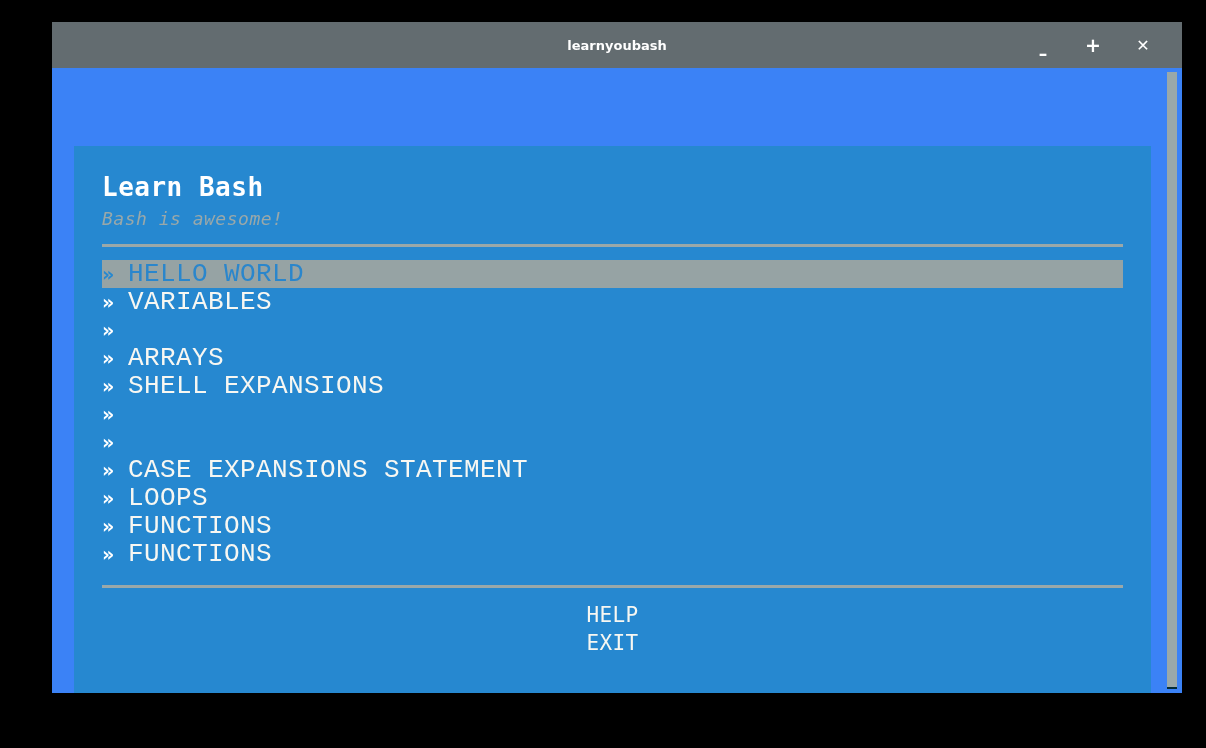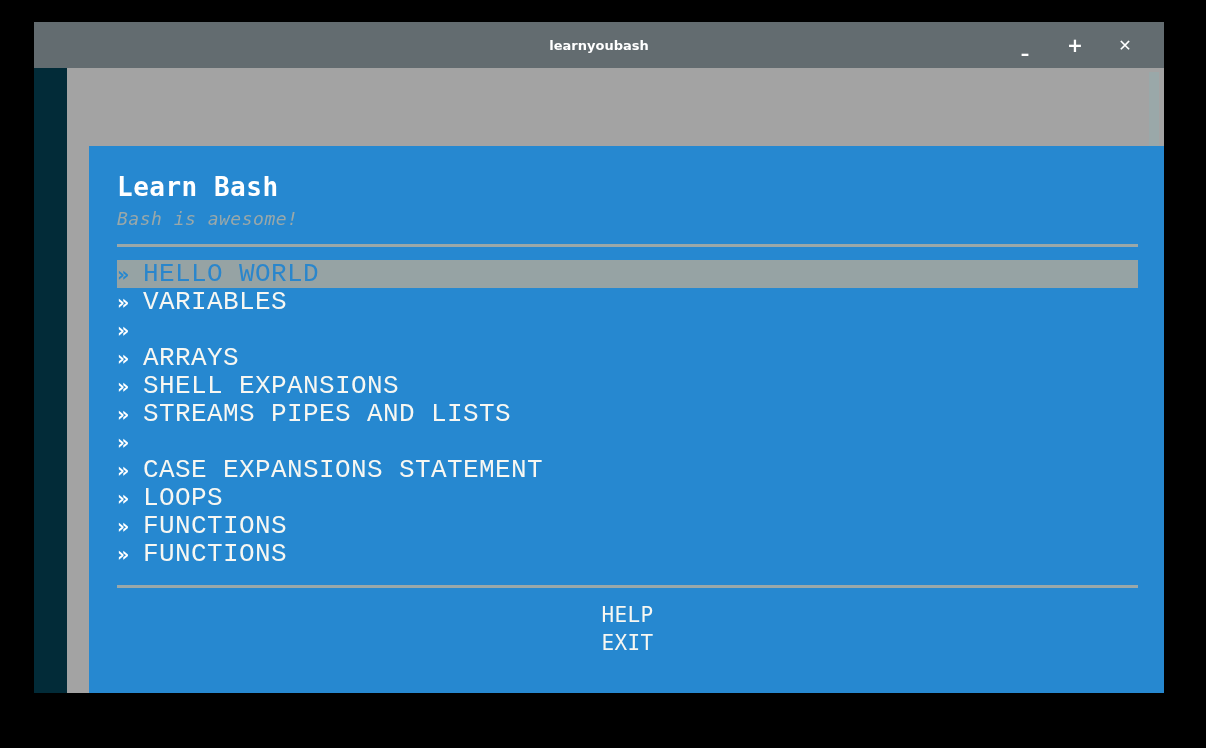--- a/index.html
+++ b/index.html
@@ -10,21 +10,21 @@
     height: 748px;
     overflow: hidden;
   }
   body {
     font-family: "DejaVu Sans Mono", monospace;
   }
 
   
   .window {
     position: absolute;
-    left: 34px;
+    left: 52px;
     top: 22px;
     width: 1130px;
     height: 671px;
     background: #022b38;
     box-sizing: border-box;
     overflow: hidden;
   }
 
   
   .titlebar {
@@ -66,22 +66,21 @@
     user-select: none;
   }
   .win-btn.minimize { font-size: 17px; align-items: flex-start; padding-top: 22px; height: 24px; }
   .win-btn.maximize { font-size: 19px; }
   .win-btn.close    { font-size: 16px; }
 
   
   .window-body {
     position: relative;
     height: 625px;
-    background: #a3a3a3;
-    margin-left: 33px;
+    background: #3b82f6;
   }
 
   
   .scrollbar-track {
     position: absolute;
     right: 5px;
     top: 4px;
     width: 10px;
     height: 617px;
     background: #022b38;
@@ -232,21 +231,20 @@
           <div class="menu-item">
             <span class="chevron">»</span>
             <span class="label">ARRAYS</span>
           </div>
           <div class="menu-item">
             <span class="chevron">»</span>
             <span class="label">SHELL EXPANSIONS</span>
           </div>
           <div class="menu-item">
             <span class="chevron">»</span>
-            <span class="label">STREAMS PIPES AND LISTS</span>
           </div>
           <div class="menu-item">
             <span class="chevron">»</span>
           </div>
           <div class="menu-item">
             <span class="chevron">»</span>
             <span class="label">CASE EXPANSIONS STATEMENT</span>
           </div>
           <div class="menu-item">
             <span class="chevron">»</span>

